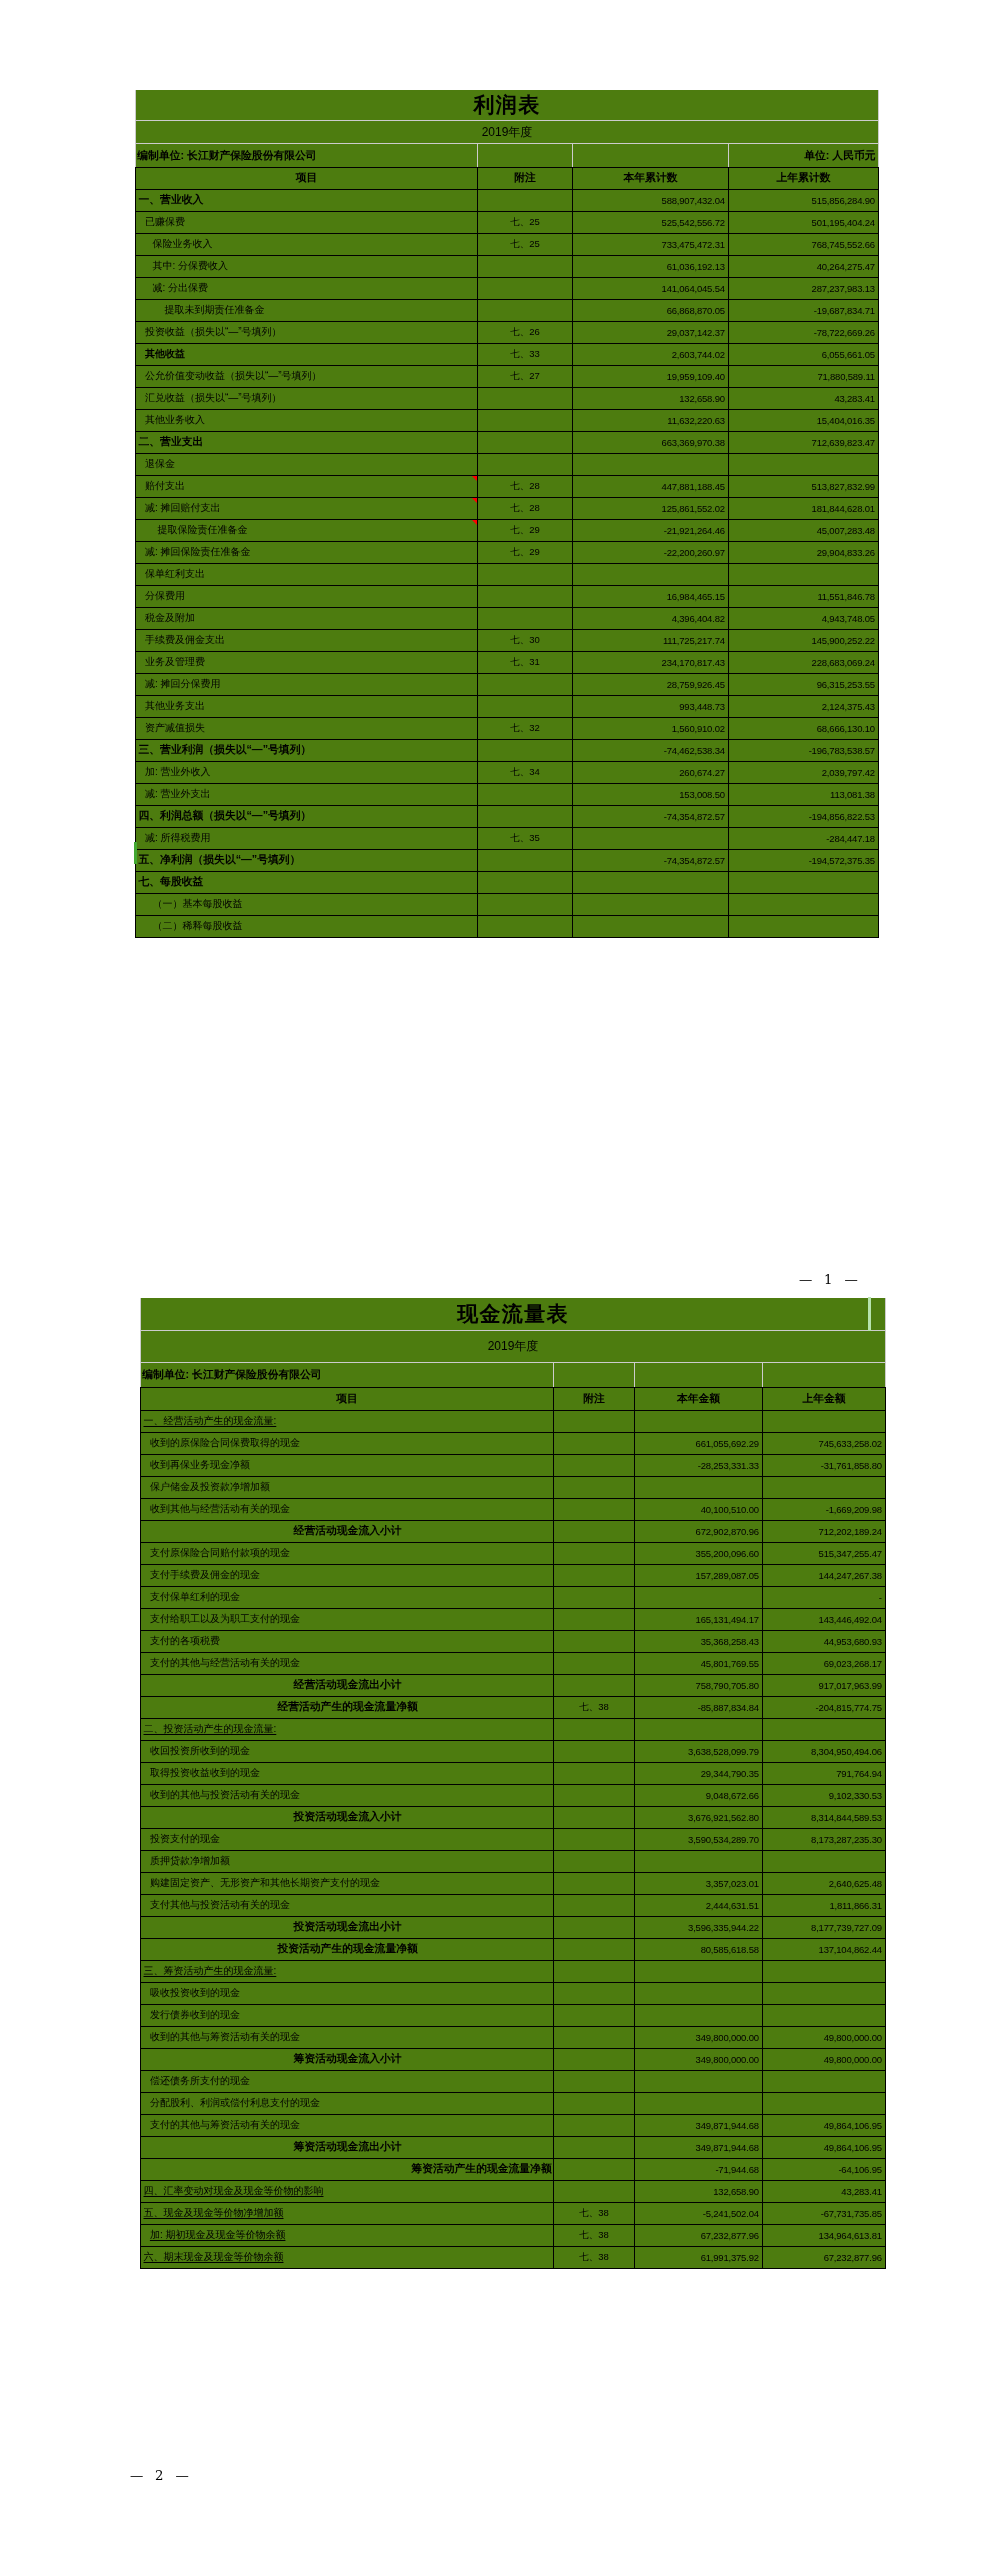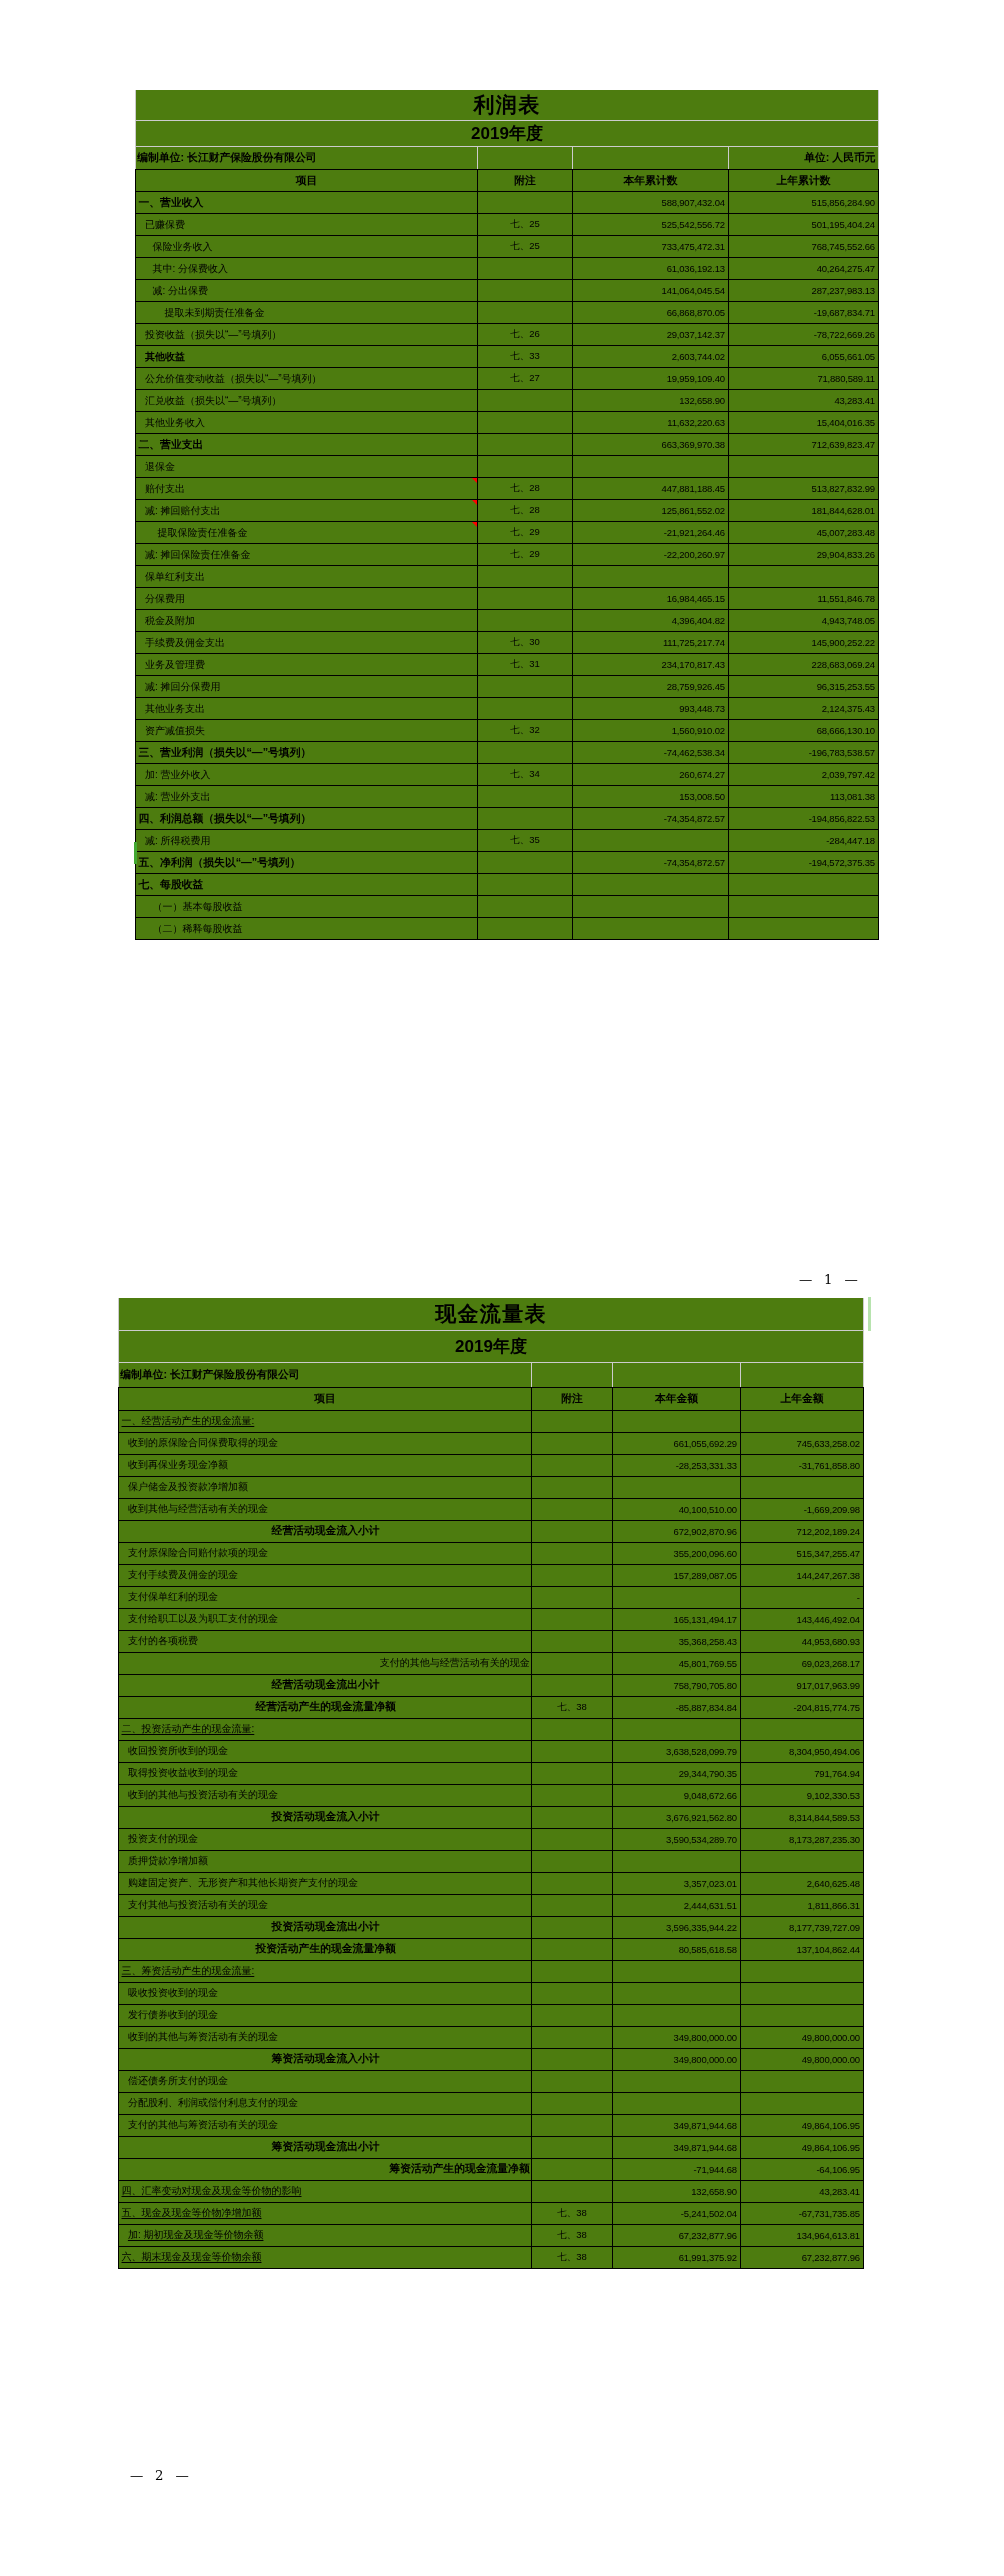--- a/index.html
+++ b/index.html
@@ -5,30 +5,30 @@
   html,body{margin:0;padding:0;}
   body{
     width:1005px;height:2576px;background:#ffffff;position:relative;
     font-family:"Liberation Sans",sans-serif;color:#000;
   }
   table{border-collapse:collapse;table-layout:fixed;position:absolute;background:#4d7c0f;}
   td{box-sizing:border-box;overflow:hidden;white-space:nowrap;vertical-align:middle;position:relative;}
 
   
   #t1{left:135px;top:90px;width:743px;}
-  #t2{left:118px;top:1298px;width:745px;}
+  #t2{left:140px;top:1298px;width:745px;}
 
   
   .trow td{
     border-left:0.6px solid #cccccc;border-right:0.6px solid #cccccc;border-bottom:0.6px solid #cccccc;
     text-align:center;font-weight:bold;font-size:21px;letter-spacing:1.3px;
   }
   .yrow td{
     border-left:0.6px solid #cccccc;border-right:0.6px solid #cccccc;border-bottom:0.6px solid #cccccc;
-    text-align:center;font-weight:bold;font-size:17px;
+    text-align:center;font-weight:normal;font-size:12px;
   }
   
   .prow td{
     border-left:0.6px solid #cccccc;border-right:0.6px solid #cccccc;border-bottom:1.9px solid #000;
     font-weight:bold;font-size:10.8px;padding:0 1.3px;
   }
   .prow td.unit{text-align:right;padding-right:2.5px;}
   
   .hrow td{
     border:1.3px solid #000;border-top:1.9px solid #000;border-bottom:1.9px solid #000;
@@ -386,21 +386,21 @@
         <td class="num">165,131,494.17</td>
         <td class="num">143,446,492.04</td>
       </tr>
       <tr>
         <td class="lbl" style="padding-left: 8.9px;"><span>支付的各项税费</span></td>
         <td class="note"></td>
         <td class="num">35,368,258.43</td>
         <td class="num">44,953,680.93</td>
       </tr>
       <tr>
-        <td class="lbl" style="padding-left: 8.9px; text-align: right;"><span>支付的其他与经营活动有关的现金</span></td>
+        <td class="lbl" style="padding-left: 8.9px;"><span>支付的其他与经营活动有关的现金</span></td>
         <td class="note"></td>
         <td class="num">45,801,769.55</td>
         <td class="num">69,023,268.17</td>
       </tr>
       <tr>
         <td class="lbl b c" style="padding-left: 2.5px;"><span>经营活动现金流出小计</span></td>
         <td class="note"></td>
         <td class="num">758,790,705.80</td>
         <td class="num">917,017,963.99</td>
       </tr>

